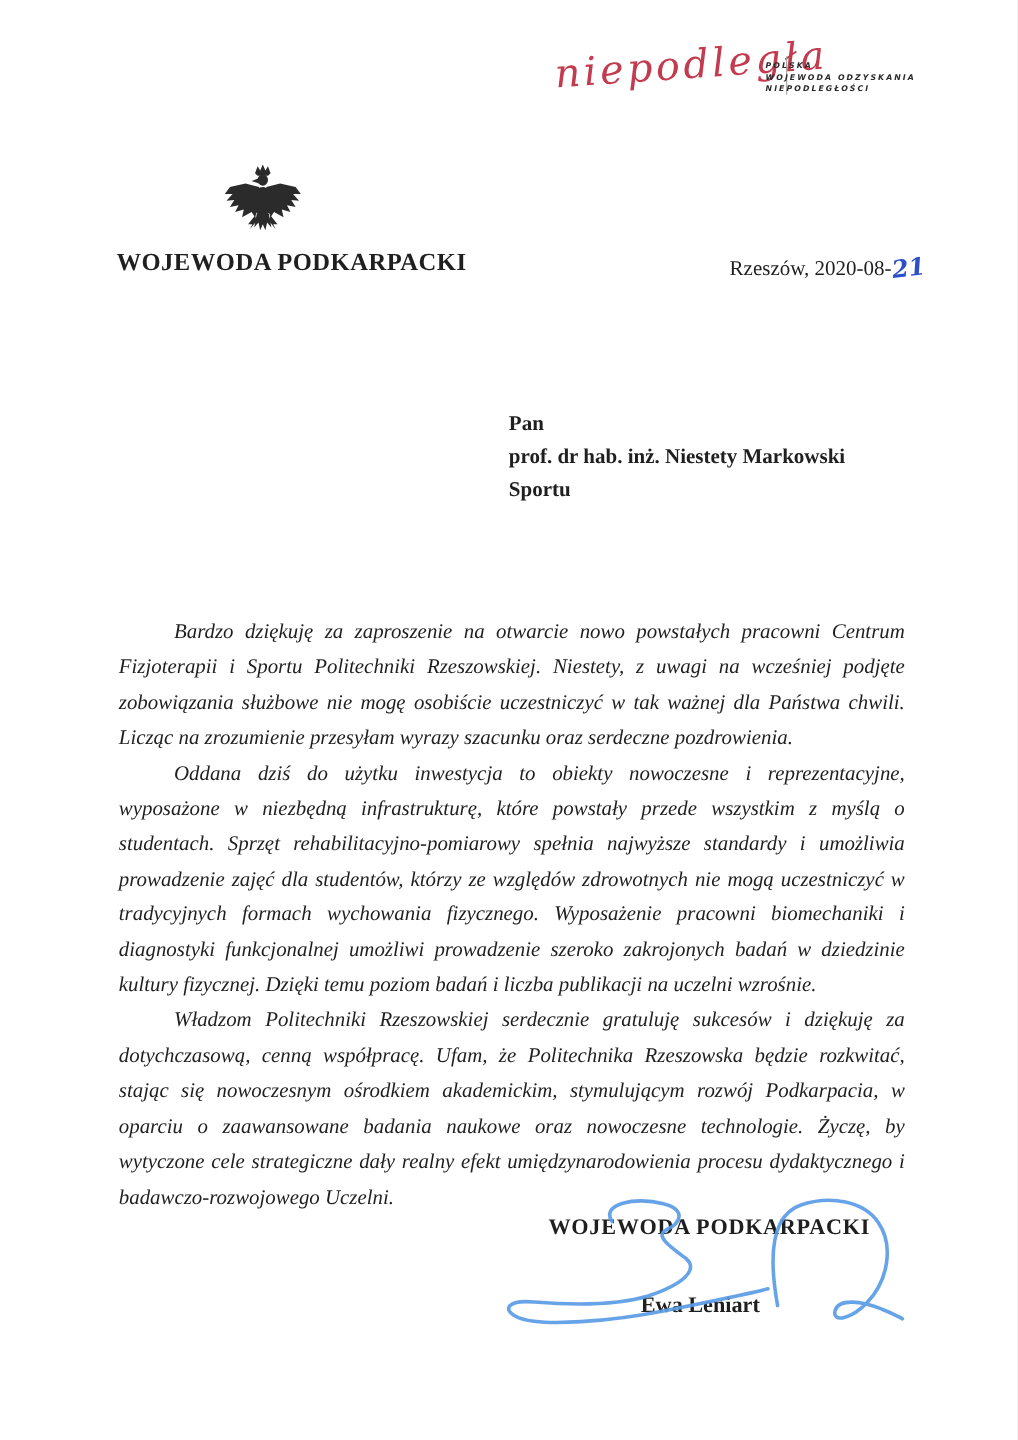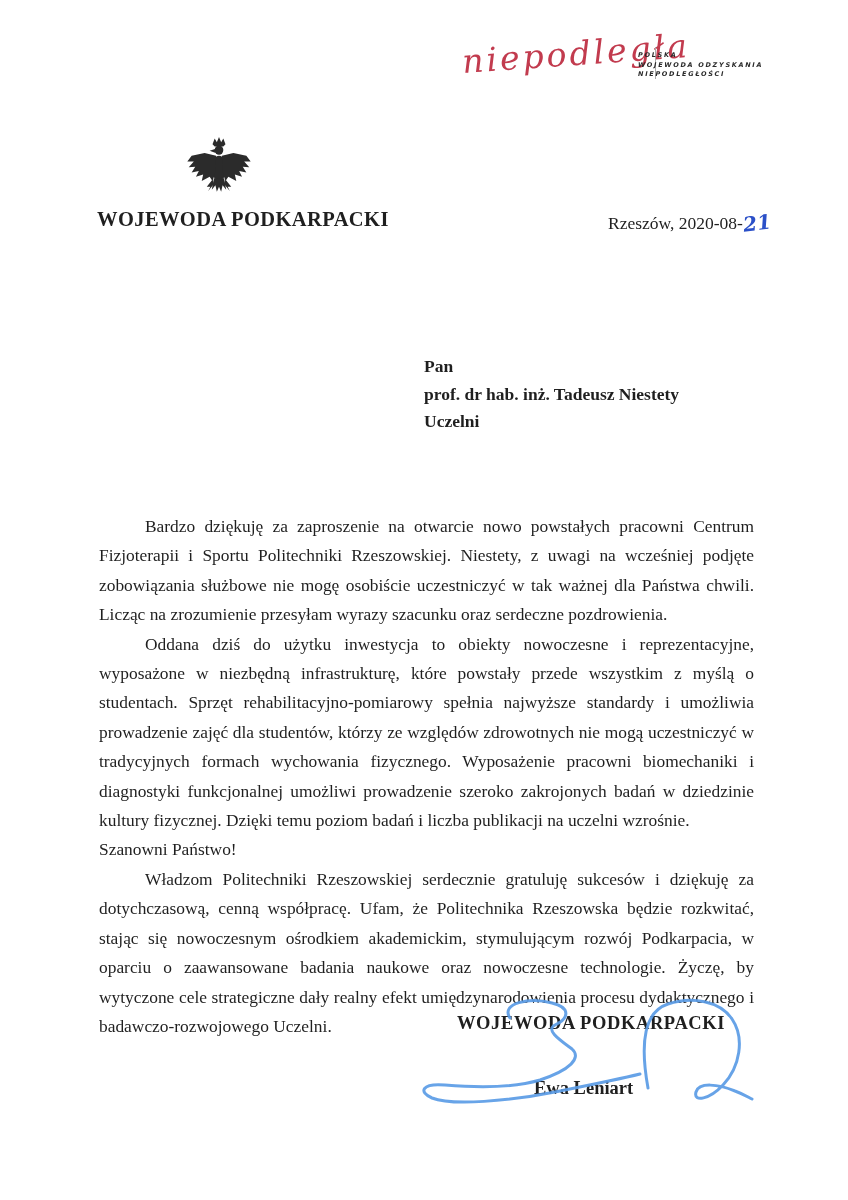--- a/index.html
+++ b/index.html
@@ -47,31 +47,31 @@
   }
   .date-hand{
     display:inline-block;
     font-family:"DejaVu Serif",serif;
     font-style:italic;font-weight:bold;
     font-size:20px;
     transform:rotate(-7deg) translateY(1px);
   }
   
   .addressee{
-    position:absolute;left:424px;top:353px;
+    position:absolute;left:424px;top:339px;
     font-size:17.5px;font-weight:bold;line-height:27.5px;
     white-space:nowrap;
   }
   
   .body-text{
     position:absolute;left:99px;top:512px;width:655px;
     font-size:17.4px;line-height:29.4px;
     text-align:justify;
   }
-  .body-text p{margin:0;}
+  .body-text p{margin:0;font-style:italic;}
   .p-indent{text-indent:46px;}
   .p-salutation{margin-top:13px;text-indent:0;}
   
   .sig-title{
     position:absolute;left:457px;top:1013px;
     font-size:18.5px;font-weight:bold;letter-spacing:0.6px;
     white-space:nowrap;z-index:1;
   }
   .sig-name{
     position:absolute;left:534px;top:1078px;
@@ -111,28 +111,27 @@
     </g>
   </svg>
 
   <div class="sender-title">WOJEWODA PODKARPACKI</div>
   <div class="dateline">
     <span>Rzeszów, 2020-08-</span><span class="date-hand" style="color:#2b50c8;">21</span>
   </div>
 
   <div class="addressee">
     <div>Pan</div>
-    <div>prof. dr hab. inż. Tadeusz Niestety</div>
-    <div>Uczelni</div>
+    <div>prof. dr hab. inż. Niestety Markowski</div>
+    <div>Sportu</div>
   </div>
 
   <div class="body-text">
     <p class="p-indent">Bardzo dziękuję za zaproszenie na otwarcie nowo powstałych pracowni Centrum Fizjoterapii i Sportu Politechniki Rzeszowskiej. Niestety, z uwagi na wcześniej podjęte zobowiązania służbowe nie mogę osobiście uczestniczyć w tak ważnej dla Państwa chwili. Licząc na zrozumienie przesyłam wyrazy szacunku oraz serdeczne pozdrowienia.</p>
     <p class="p-indent">Oddana dziś do użytku inwestycja to obiekty nowoczesne i reprezentacyjne, wyposażone w niezbędną infrastrukturę, które powstały przede wszystkim z myślą o studentach. Sprzęt rehabilitacyjno-pomiarowy spełnia najwyższe standardy i umożliwia prowadzenie zajęć dla studentów, którzy ze względów zdrowotnych nie mogą uczestniczyć w tradycyjnych formach wychowania fizycznego. Wyposażenie pracowni biomechaniki i diagnostyki funkcjonalnej umożliwi prowadzenie szeroko zakrojonych badań w dziedzinie kultury fizycznej. Dzięki temu poziom badań i liczba publikacji na uczelni wzrośnie.</p>
-    <p class="p-salutation">Szanowni Państwo!</p>
     <p class="p-indent">Władzom Politechniki Rzeszowskiej serdecznie gratuluję sukcesów i dziękuję za dotychczasową, cenną współpracę. Ufam, że Politechnika Rzeszowska będzie rozkwitać, stając się nowoczesnym ośrodkiem akademickim, stymulującym rozwój Podkarpacia, w oparciu o zaawansowane badania naukowe oraz nowoczesne technologie. Życzę, by wytyczone cele strategiczne dały realny efekt umiędzynarodowienia procesu dydaktycznego i badawczo-rozwojowego Uczelni.</p>
   </div>
 
   <div class="sig-title">WOJEWODA PODKARPACKI</div>
   <div class="sig-name">Ewa Leniart</div>
 
   <svg class="sig-svg" viewBox="0 0 440 150" aria-hidden="true">
     <g fill="none" stroke="#5b9ce6" stroke-width="3" stroke-linecap="round" opacity="0.92">
       <path d="M 110 33
                C 100 18, 130 12, 152 18

